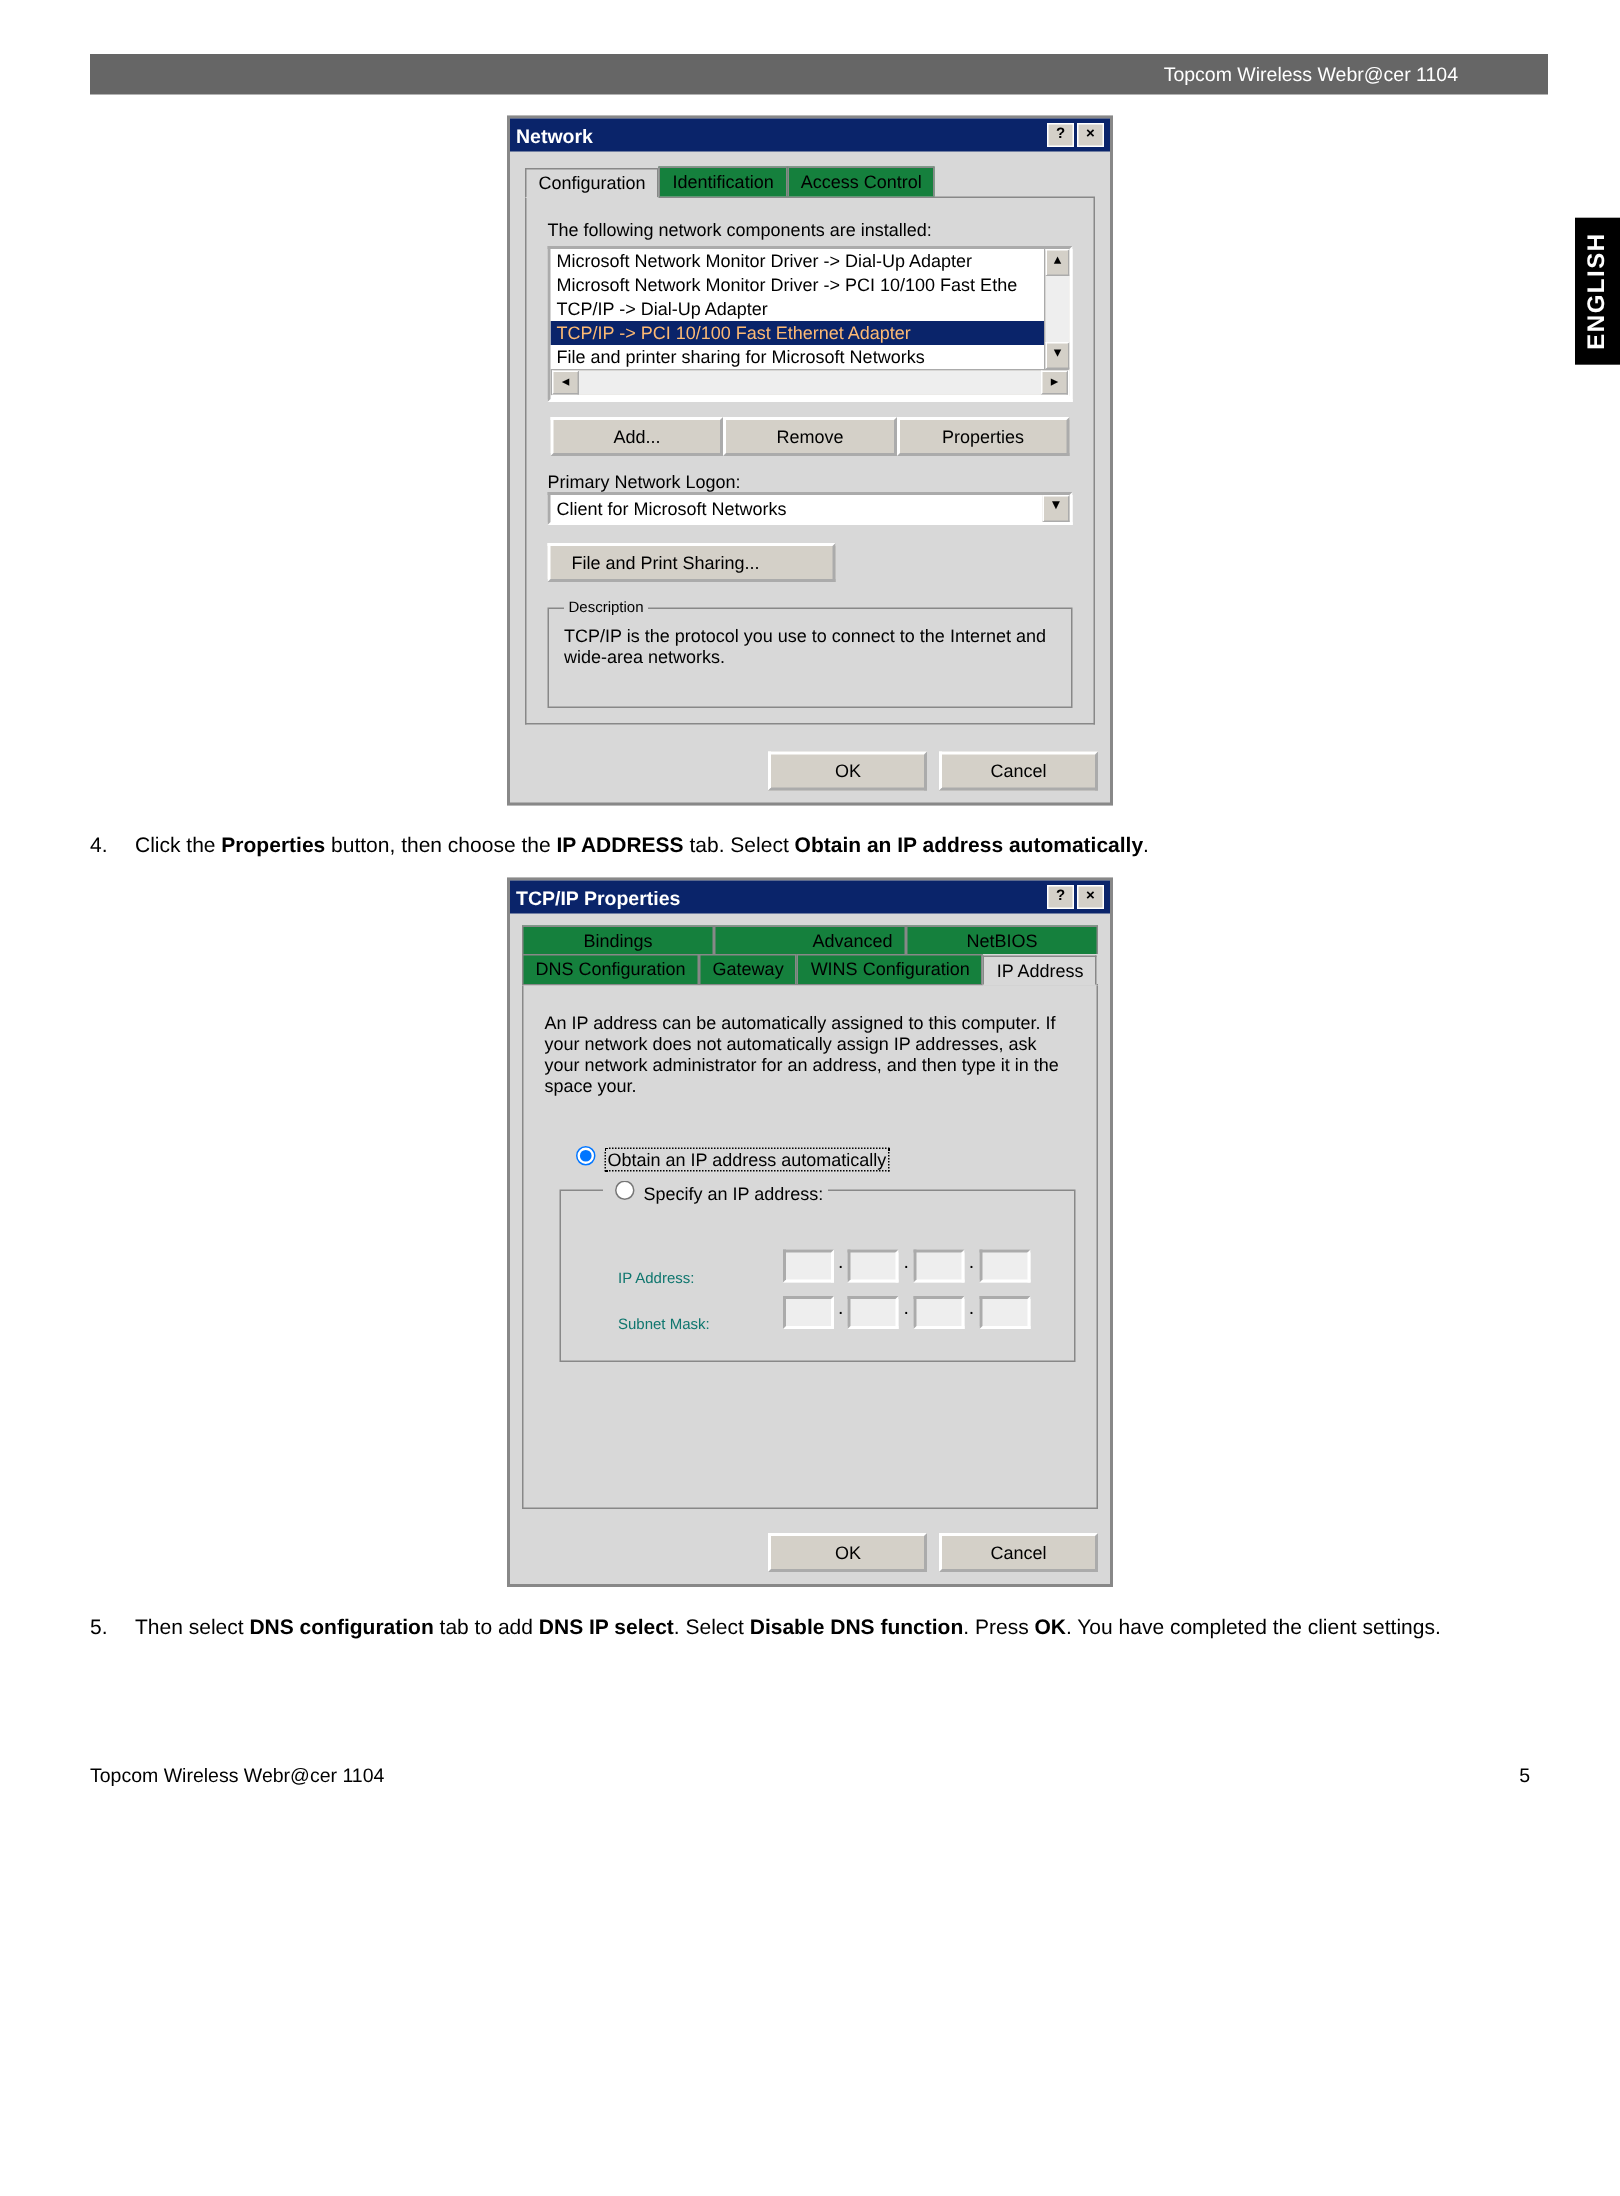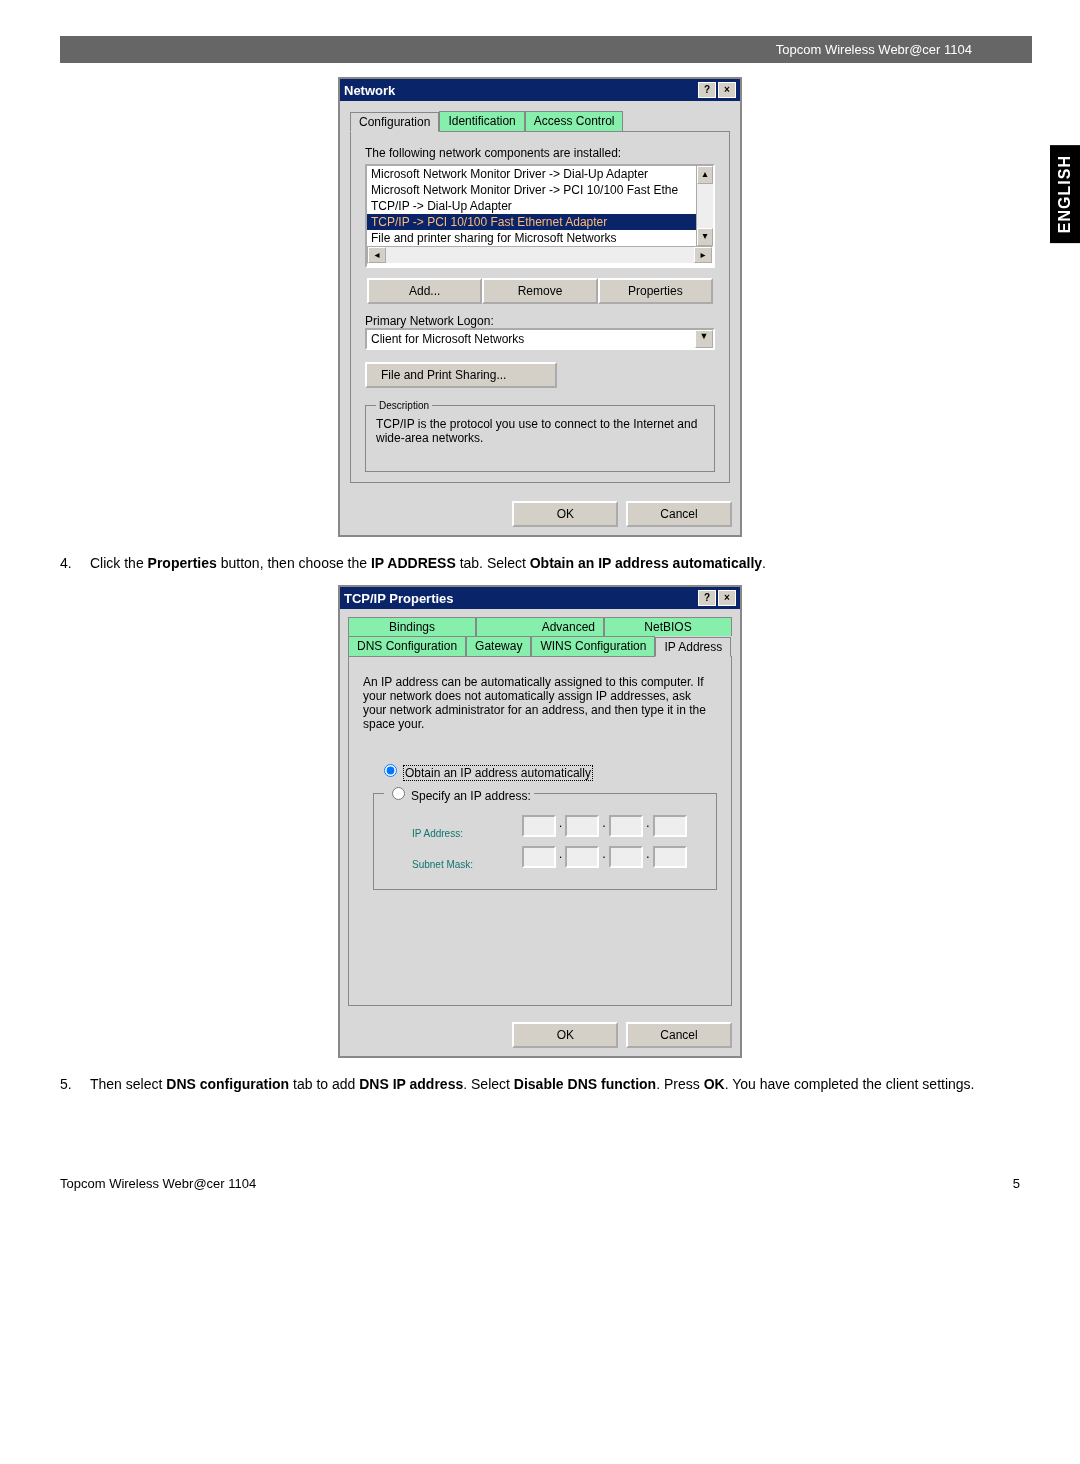--- a/index.html
+++ b/index.html
@@ -6,21 +6,21 @@
 .page-header{background:#666;color:#fff;padding:6px 60px;margin:36px 48px 0 60px;font-size:13px;text-align:right}
 .content{padding:0 60px 50px 60px}
 .side-tab{position:absolute;top:145px;right:0;background:#000;color:#fff;padding:10px 6px;font-weight:bold;font-size:16px;writing-mode:vertical-rl;transform:rotate(180deg);letter-spacing:1px}
 .dialog{width:400px;margin:14px auto 18px auto;border:2px solid #888;background:#d8d8d8;font-size:13px;font-family:Tahoma,Arial,sans-serif}
 .dlg-titlebar{background:#0a246a;color:#fff;padding:3px 4px;font-weight:bold;display:flex;align-items:center}
 .dlg-titlebar .t{flex:1}
 .dlg-titlebar button{width:18px;height:16px;font-size:10px;margin-left:2px;border:1px solid #fff;background:#d4d0c8;color:#000;line-height:12px;padding:0;font-weight:bold}
 .dlg-body{padding:10px}
 .tabrow{display:flex;border-bottom:1px solid #888}
 .tabrow.row2{flex-wrap:nowrap}
-.tab{border:1px solid #888;border-bottom:none;padding:2px 8px;margin-right:0;background:#86efac;font-size:12px;cursor:default}
+.tab{border:1px solid #888;border-bottom:none;padding:2px 8px;margin-right:0;background:#15803d;font-size:12px;cursor:default}
 .tab.active{background:#d8d8d8;position:relative;top:1px;border-bottom:1px solid #d8d8d8}
 .listbox{border:2px inset #fff;background:#fff;font-size:12px;height:100px;overflow:hidden;margin-top:4px}
 .listbox .item{padding:1px 4px;white-space:nowrap}
 .listbox .item.sel{background:#0a246a;color:#fdba74}
 .btnrow{display:flex;gap:0;margin:10px 2px}
 .btnrow .winbtn{flex:1}
 .winbtn{border:2px outset #fff;background:#d4d0c8;padding:4px 14px;font-size:12px;text-align:center;cursor:default;display:inline-block;min-width:74px}
 .combo{display:flex;border:2px inset #fff;background:#fff}
 .combo .cv{flex:1;padding:2px 4px}
 .combo .cd{width:16px;background:#d4d0c8;border:1px outset #fff;font-size:9px;text-align:center}
@@ -155,21 +155,21 @@
       <div class="tab">WINS Configuration</div>
       <div class="tab active">IP Address</div>
     </div>
     <div class="tabpanel" style="padding:18px 14px 10px 14px;min-height:320px">
       <div class="small">An IP address can be automatically assigned to this computer. If your network does not automatically assign IP addresses, ask your network administrator for an address, and then type it in the space your.</div>
       <div style="height:26px"></div>
       <div class="radio-row">
         <input type="radio" checked="" style=""><span style="border:1px dotted #000;padding:0 1px">Obtain an IP address automatically</span>
       </div>
       <fieldset style="margin-left:10px;margin-top:2px">
-      <legend class="radio-row" style="margin:0">
+      <legend class="radio-row" style="margin:18px">
         <input type="radio" style=""><span>Specify an IP address:</span>
       </legend>
         <div class="ipgroup">
           <span class="iplbl">IP Address:</span>
           <span class="ipfield">
             <span class="oct disabled"></span>
                 <span class="dot">.</span>
             <span class="oct disabled"></span>
                 <span class="dot">.</span>
             <span class="oct disabled"></span>
@@ -194,21 +194,21 @@
   </div>
   <div class="dlg-footer">
     <span class="winbtn">OK</span>
     <span class="winbtn">Cancel</span>
   </div>
 </div>
 
 <div class="step">
   <div class="num">5.</div>
   <div class="txt">
-    <span>Then select </span><span class="bold">DNS configuration</span><span> tab to add </span><span class="bold">DNS IP address</span><span>. Select </span><span class="bold">Disable DNS function</span><span>. Press </span><span class="bold">OK</span><span>. You have completed the client settings.</span>
+    <span>Then select </span><span class="bold">DNS configuration</span><span> tab to add </span><span class="bold">DNS IP select</span><span>. Select </span><span class="bold">Disable DNS function</span><span>. Press </span><span class="bold">OK</span><span>. You have completed the client settings.</span>
   </div>
 </div>
 
 </div>
 
 <div class="footer">
   <span>Topcom Wireless Webr@cer 1104</span>
   <span>5</span>
 </div>
 

